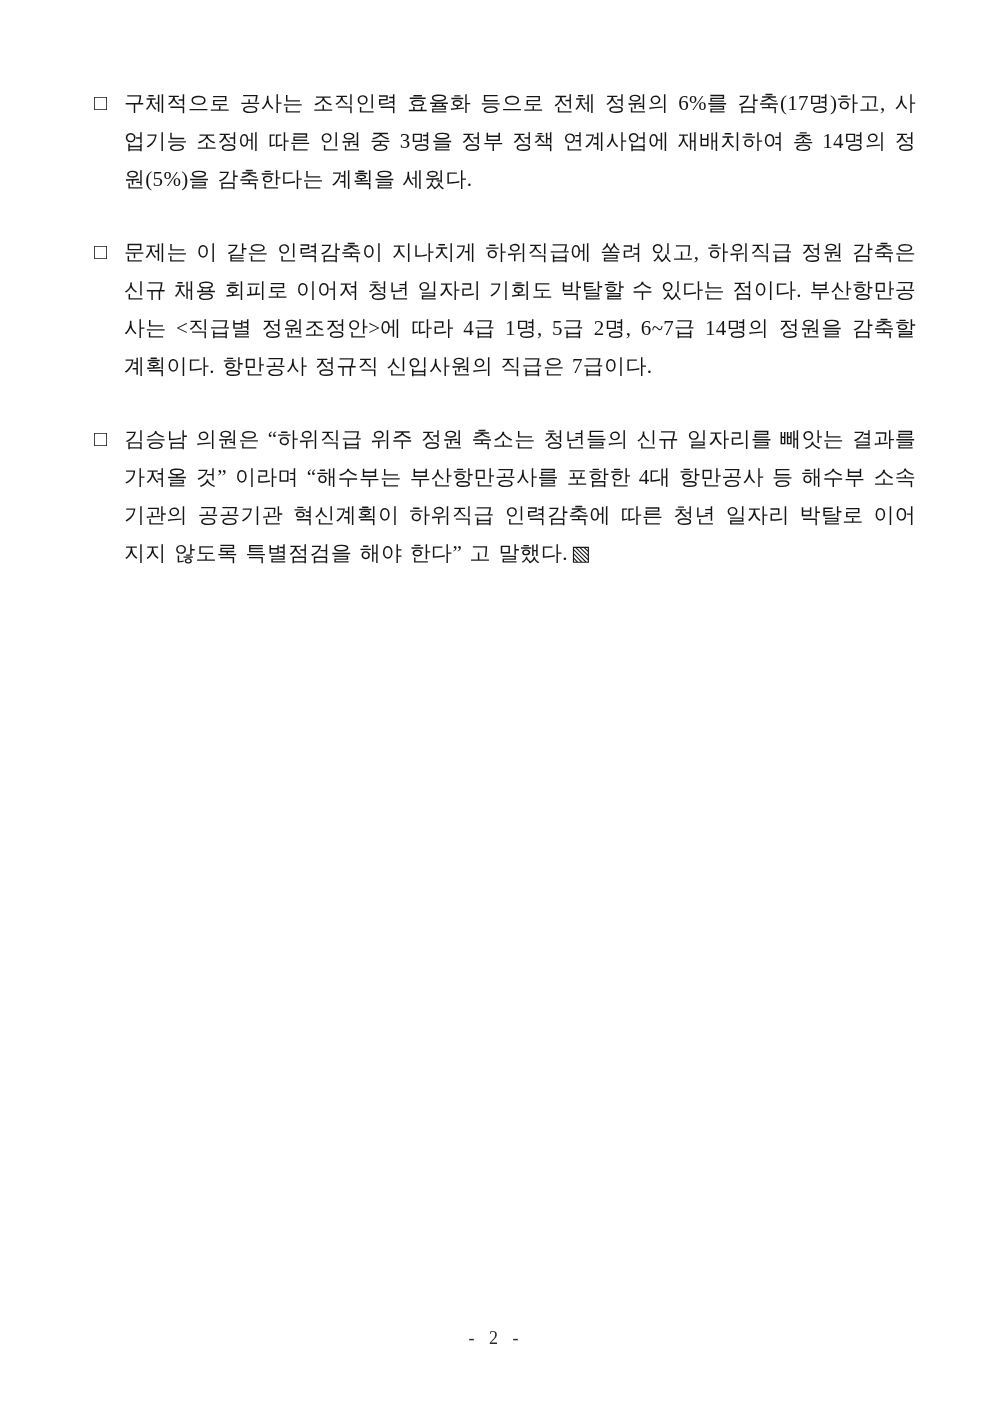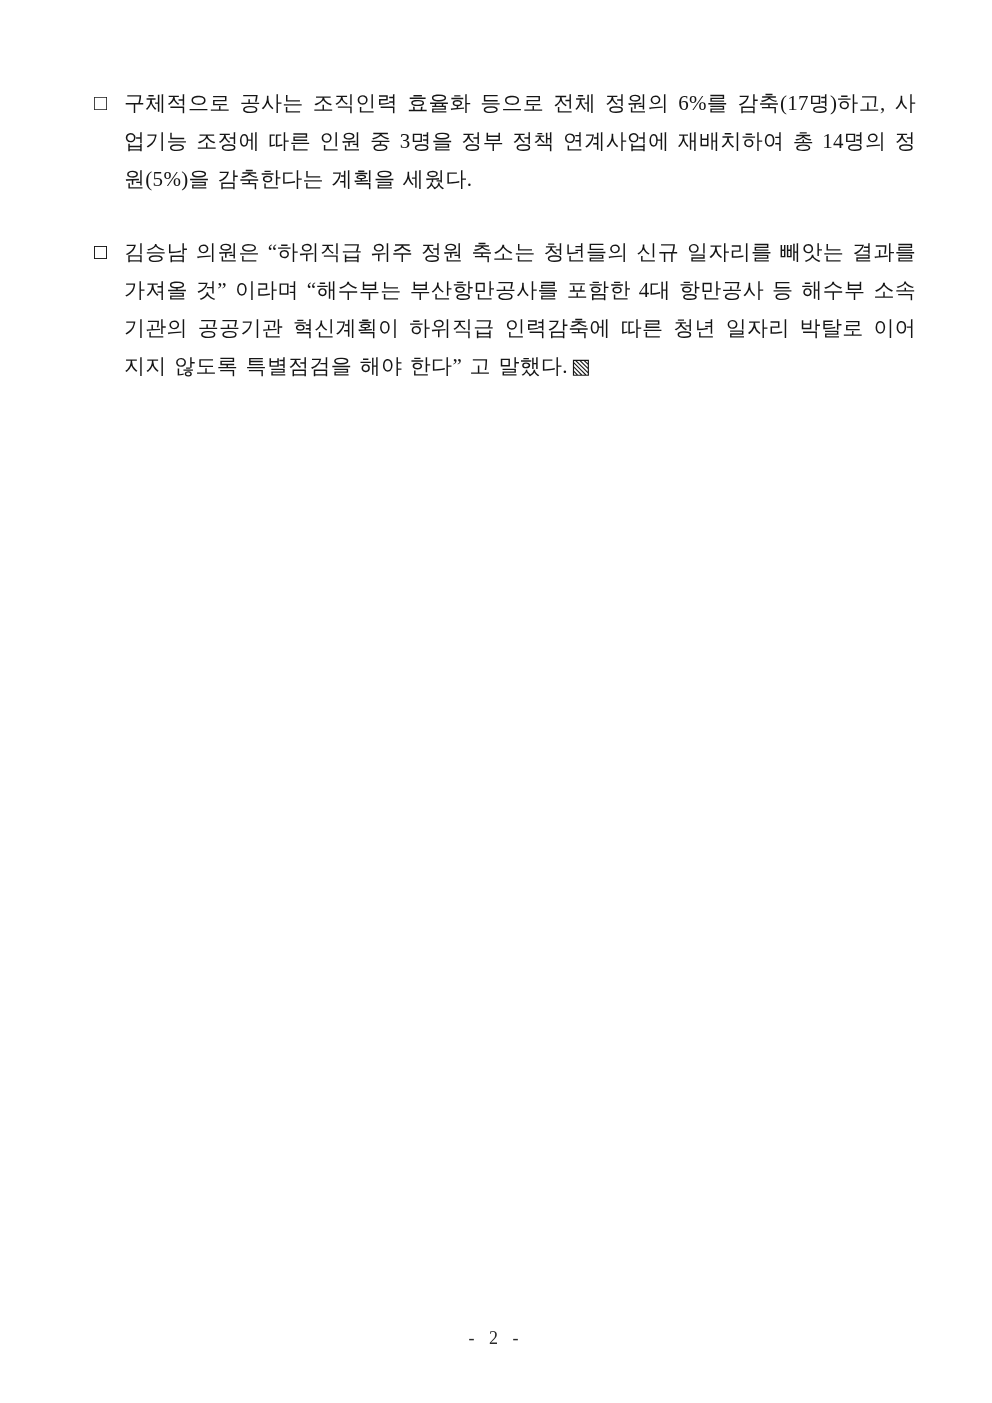--- a/index.html
+++ b/index.html
@@ -61,20 +61,21 @@
 <div class="page">
   <div class="content">
 
     <div class="para">
       <span class="bullet">□</span>
       <span>구체적으로 공사는 조직인력 효율화 등으로 전체 정원의 6%를 감축(17명)하고, 사업기능 조정에 따른 인원 중 3명을 정부 정책 연계사업에 재배치하여 총 14명의 정원(5%)을 감축한다는 계획을 세웠다.</span>
     </div>
 
     <div class="para">
       <span class="bullet">□</span>
+      <span>문제는 이 같은 인력감축이 지나치게 하위직급에 쏠려 있고, 하위직급 정원 감축은 신규 채용 회피로 이어져 청년 일자리 기회도 박탈할 수 있다는 점이다. 부산항만공사는 &lt;직급별 정원조정안&gt;에 따라 4급 1명, 5급 2명, 6~7급 14명의 정원을 감축할 계획이다. 항만공사 정규직 신입사원의 직급은 7급이다.</span>
     </div>
 
     <div class="para">
       <span class="bullet">□</span>
       <span>김승남 의원은 “하위직급 위주 정원 축소는 청년들의 신규 일자리를 빼앗는 결과를 가져올 것” 이라며 “해수부는 부산항만공사를 포함한 4대 항만공사 등 해수부 소속 기관의 공공기관 혁신계획이 하위직급 인력감축에 따른 청년 일자리 박탈로 이어지지 않도록 특별점검을 해야 한다” 고 말했다.</span><span class="end-mark">▧</span>
     </div>
 
   </div>
 
   <div class="footer">

